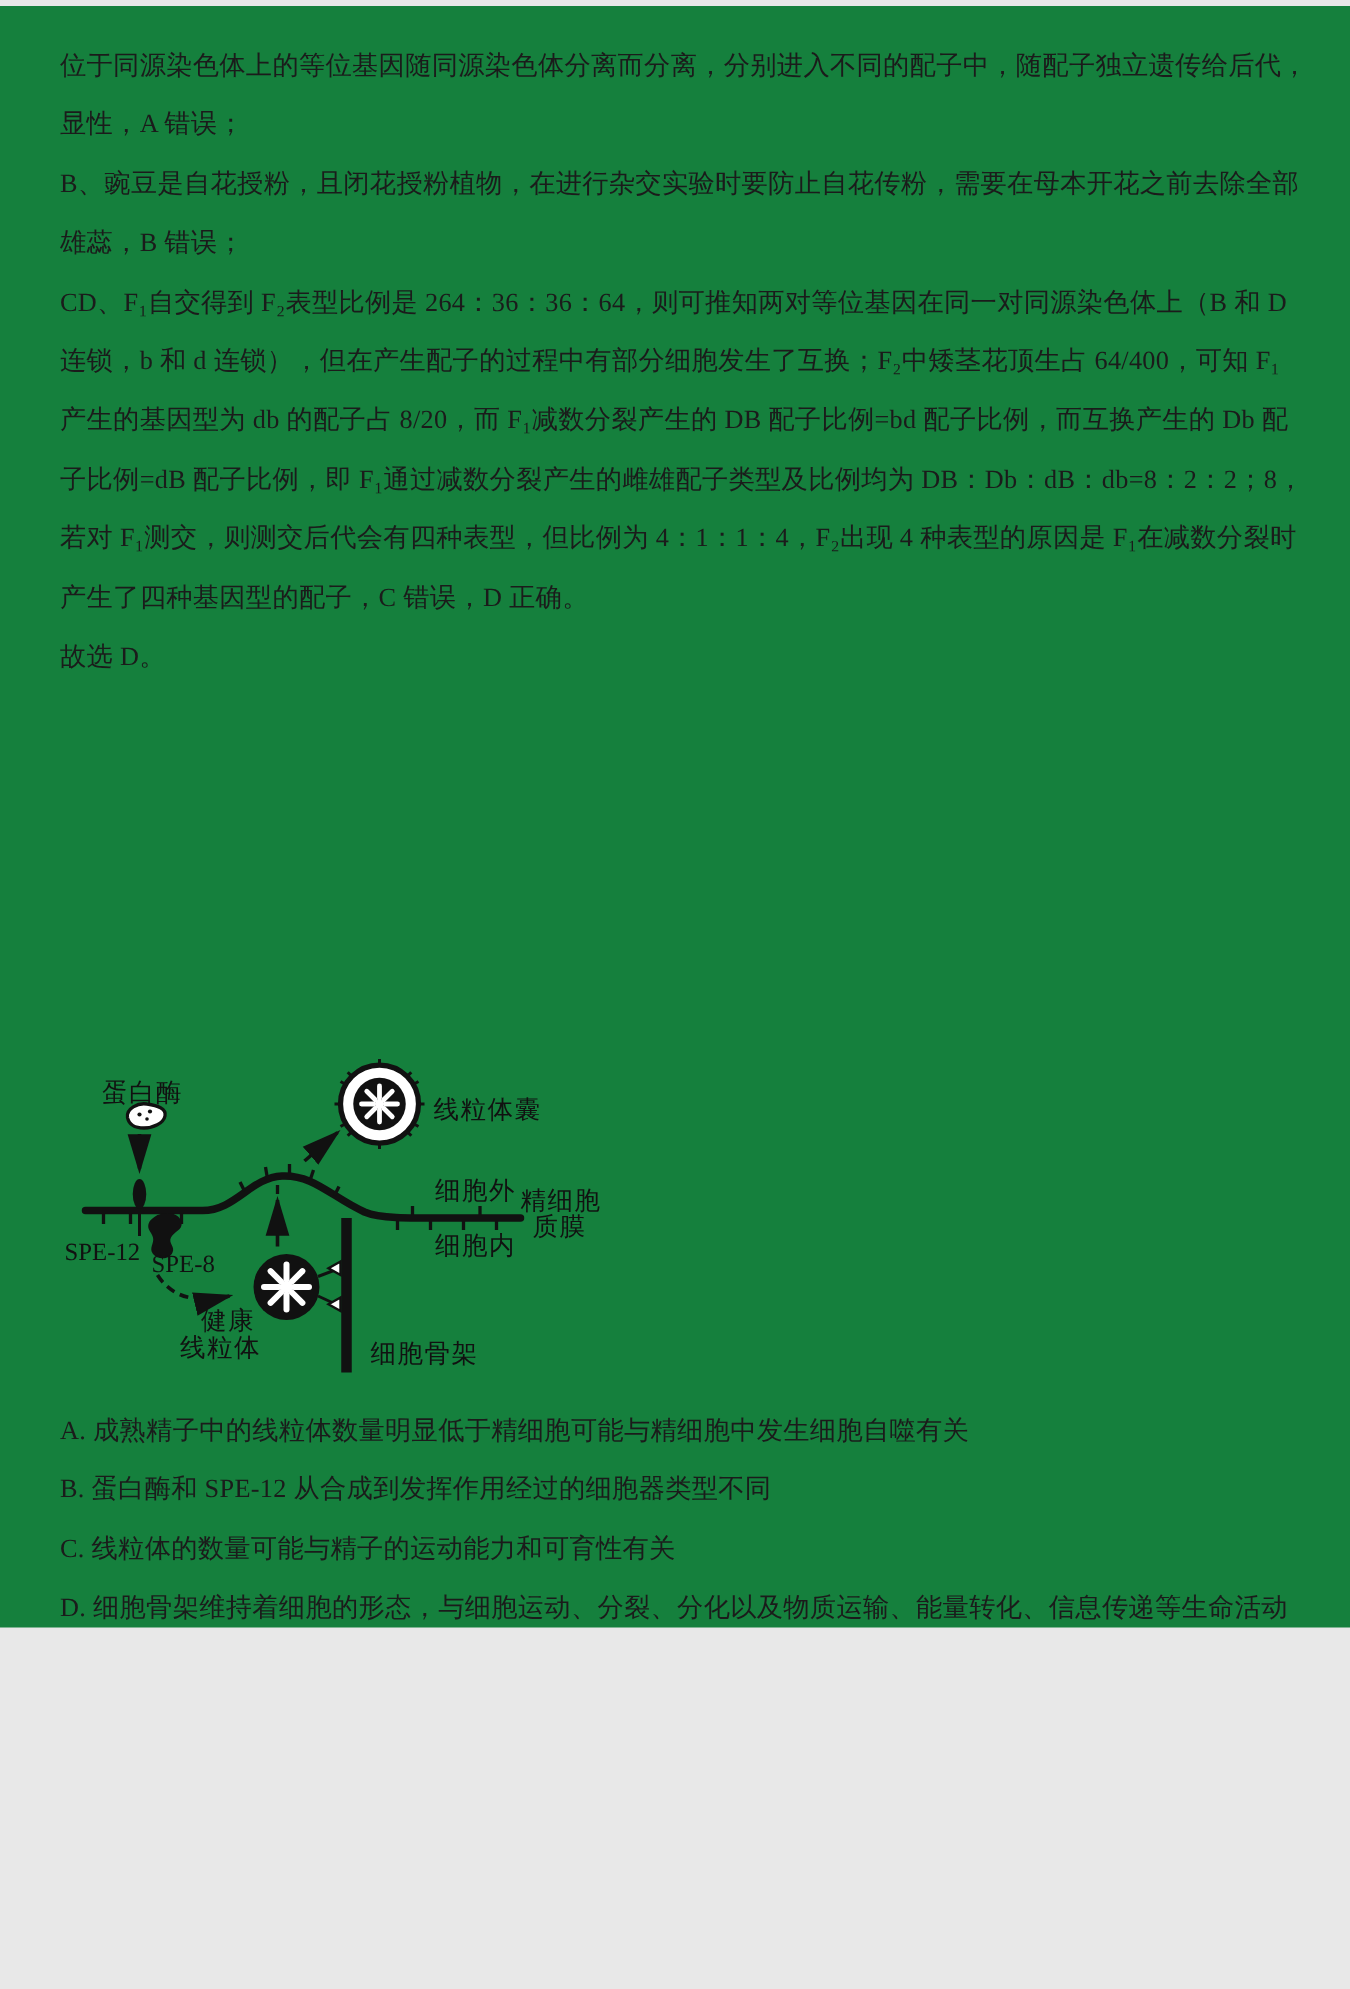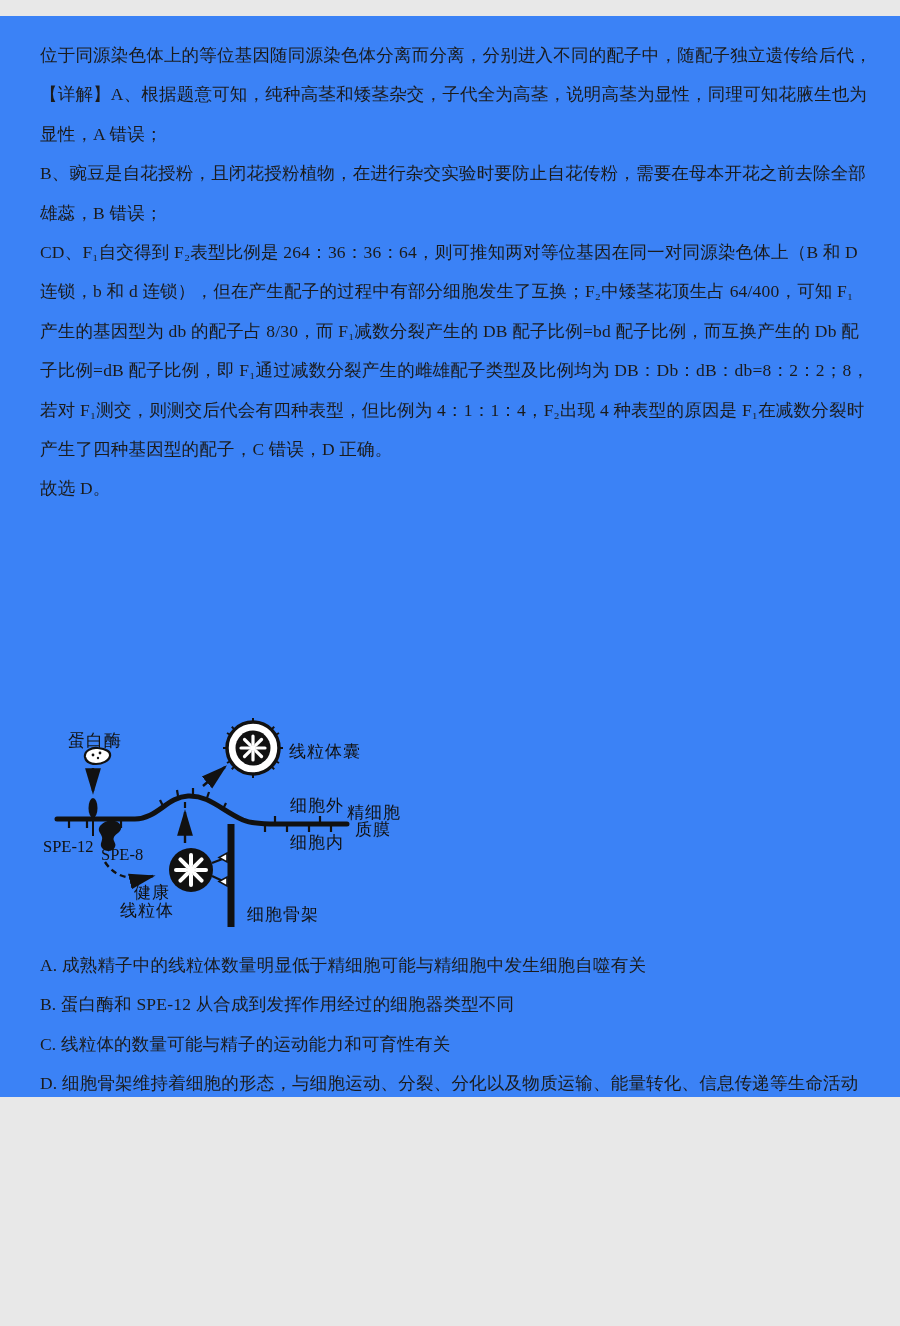--- a/index.html
+++ b/index.html
@@ -1,20 +1,20 @@
 <!DOCTYPE html>
 <html><head>
 <meta charset="utf-8">
 <style>
   html,body{margin:0;padding:0;background:#e8e8e8;}
   .page{
     position:relative;
     width:900px;height:1081px;
-    margin:16px auto;
-    background:#3b82f6;
+    margin:4px auto;
+    background:#15803d;
     font-family:"Liberation Serif","DejaVu Serif",serif;
     color:#1b1b1b;
     overflow:hidden;
   }
   .text-block{position:absolute;left:40px;width:830px;}
   .line{
     height:39.4px;line-height:39.4px;
     font-size:17.5px;
     white-space:nowrap;
     letter-spacing:0.2px;
@@ -31,27 +31,26 @@
   }
   .diagram text.latin{font-size:16.5px;letter-spacing:0;}
 </style>
 </head>
 <body>
 
 <div class="page">
 
   <div class="text-block block-top">
       <div class="line">位于同源染色体上的等位基因随同源染色体分离而分离，分别进入不同的配子中，随配子独立遗传给后代，</div>
-      <div class="line">【详解】A、根据题意可知，纯种高茎和矮茎杂交，子代全为高茎，说明高茎为显性，同理可知花腋生也为</div>
       <div class="line">显性，A 错误；</div>
       <div class="line">B、豌豆是自花授粉，且闭花授粉植物，在进行杂交实验时要防止自花传粉，需要在母本开花之前去除全部</div>
       <div class="line">雄蕊，B 错误；</div>
       <div class="line">CD、F₁自交得到 F₂表型比例是 264：36：36：64，则可推知两对等位基因在同一对同源染色体上（B 和 D</div>
       <div class="line">连锁，b 和 d 连锁），但在产生配子的过程中有部分细胞发生了互换；F₂中矮茎花顶生占 64/400，可知 F₁</div>
-      <div class="line">产生的基因型为 db 的配子占 8/30，而 F₁减数分裂产生的 DB 配子比例=bd 配子比例，而互换产生的 Db 配</div>
+      <div class="line">产生的基因型为 db 的配子占 8/20，而 F₁减数分裂产生的 DB 配子比例=bd 配子比例，而互换产生的 Db 配</div>
       <div class="line">子比例=dB 配子比例，即 F₁通过减数分裂产生的雌雄配子类型及比例均为 DB：Db：dB：db=8：2：2；8，</div>
       <div class="line">若对 F₁测交，则测交后代会有四种表型，但比例为 4：1：1：4，F₂出现 4 种表型的原因是 F₁在减数分裂时</div>
       <div class="line">产生了四种基因型的配子，C 错误，D 正确。</div>
       <div class="line">故选 D。</div>
     </div>
 
 
   <div class="diagram">
     <svg viewBox="0 0 400 232" xmlns="http://www.w3.org/2000/svg">
       <defs>

